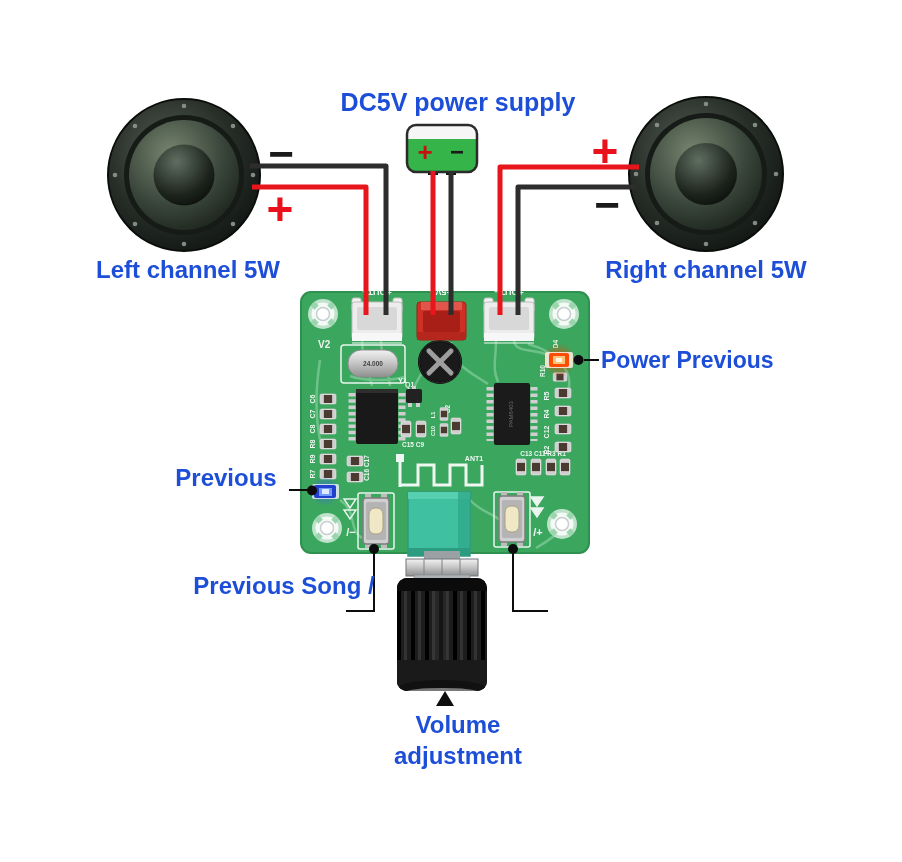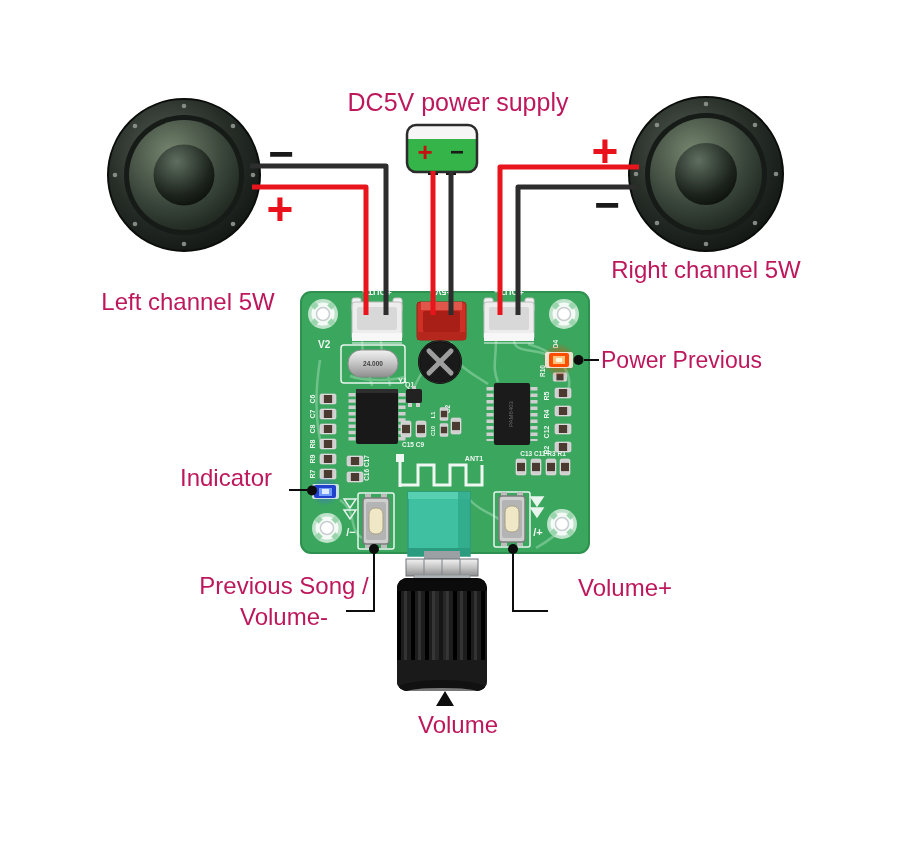--- a/index.html
+++ b/index.html
@@ -1,19 +1,19 @@
 <!DOCTYPE html>
 <html><head>
 <meta charset="utf-8">
 <style>
   html,body{margin:0;padding:0;background:#fff;}
   .canvas{position:relative;width:902px;height:862px;background:#fff;overflow:hidden;
           font-family:"Liberation Sans",sans-serif;}
   .canvas svg{position:absolute;left:0;top:0;font-family:"Liberation Sans",sans-serif;}
-  .lbl{position:absolute;font-weight:400;color:#be185d;white-space:nowrap;line-height:1.28;}
+  .lbl{position:absolute;font-weight:700;color:#1d4ed8;white-space:nowrap;line-height:1.28;}
   .c{transform:translateX(-50%);text-align:center;}
 </style>
 </head>
 <body>
 
 <div class="canvas">
 
 <svg width="902" height="862" viewBox="0 0 902 862">
   <defs>
     <radialGradient id="rimG" cx="40%" cy="35%" r="75%">
@@ -356,36 +356,35 @@
     <path d="M346,611 H374 V552" fill="none"></path>
         <circle cx="374" cy="549" r="5" stroke="none"></circle>
     <path d="M548,611 H513 V552" fill="none"></path>
         <circle cx="513" cy="549" r="5" stroke="none"></circle>
     <polygon points="445,691 436,706 454,706" stroke="none"></polygon>
   </g>
 </svg>
 
   <div class="lbl c" style="left:458px;top:86px;font-size:25px;">DC5V power supply</div>
 
-  <div class="lbl c" style="left:188px;top:255px;font-size:24px;margin-top:32px;">Left channel 5W</div>
+  <div class="lbl c" style="left:188px;top:255px;font-size:24px;">Left channel 5W</div>
 
   <div class="lbl c" style="left:706px;top:255px;font-size:24px;text-align:right;">Right channel 5W</div>
 
   <div class="lbl" style="left:601px;top:346px;font-size:23px;">Power Previous</div>
 
   <div class="lbl c" style="left:226px;top:463px;font-size:24px;">
-    <div>Indicator</div>
+    <div>Previous</div>
   </div>
 
   <div class="lbl c" style="left:247px;top:571px;font-size:24px;margin-left:37px;">
     <div>Previous Song /</div>
-    <div>Volume-</div>
   </div>
 
   <div class="lbl c" style="left:625px;top:573px;font-size:24px;">
-    <div>Volume+</div>
   </div>
 
   <div class="lbl c" style="left:458px;top:710px;font-size:24px;">
     <div>Volume</div>
+    <div>adjustment</div>
   </div>
 
 </div>
 
 </body></html>

